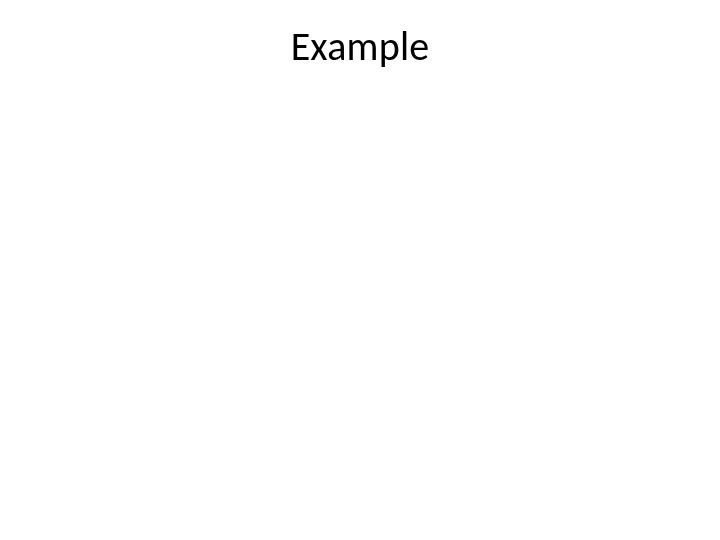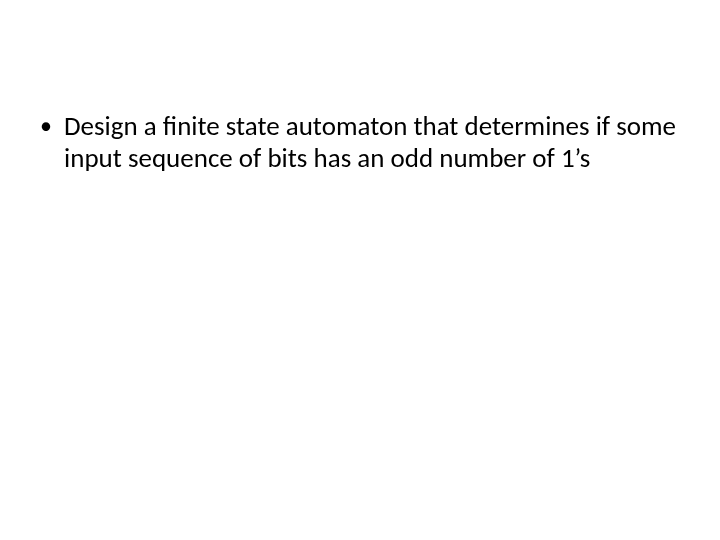--- a/index.html
+++ b/index.html
@@ -52,21 +52,15 @@
     left: 6px;
     top: 0;
     font-size: 24px;
     line-height: 1.3;
   }
 </style>
 </head>
 <body>
 
 <div class="slide">
+  <div class="title">Example</div>
 
-  <div class="body">
-    <ul class="bullets">
-      <li>
-        <span>Design a finite state automaton that determines if some input sequence of bits has an odd number of 1’s</span>
-      </li>
-    </ul>
-  </div>
 </div>
 
 </body></html>

